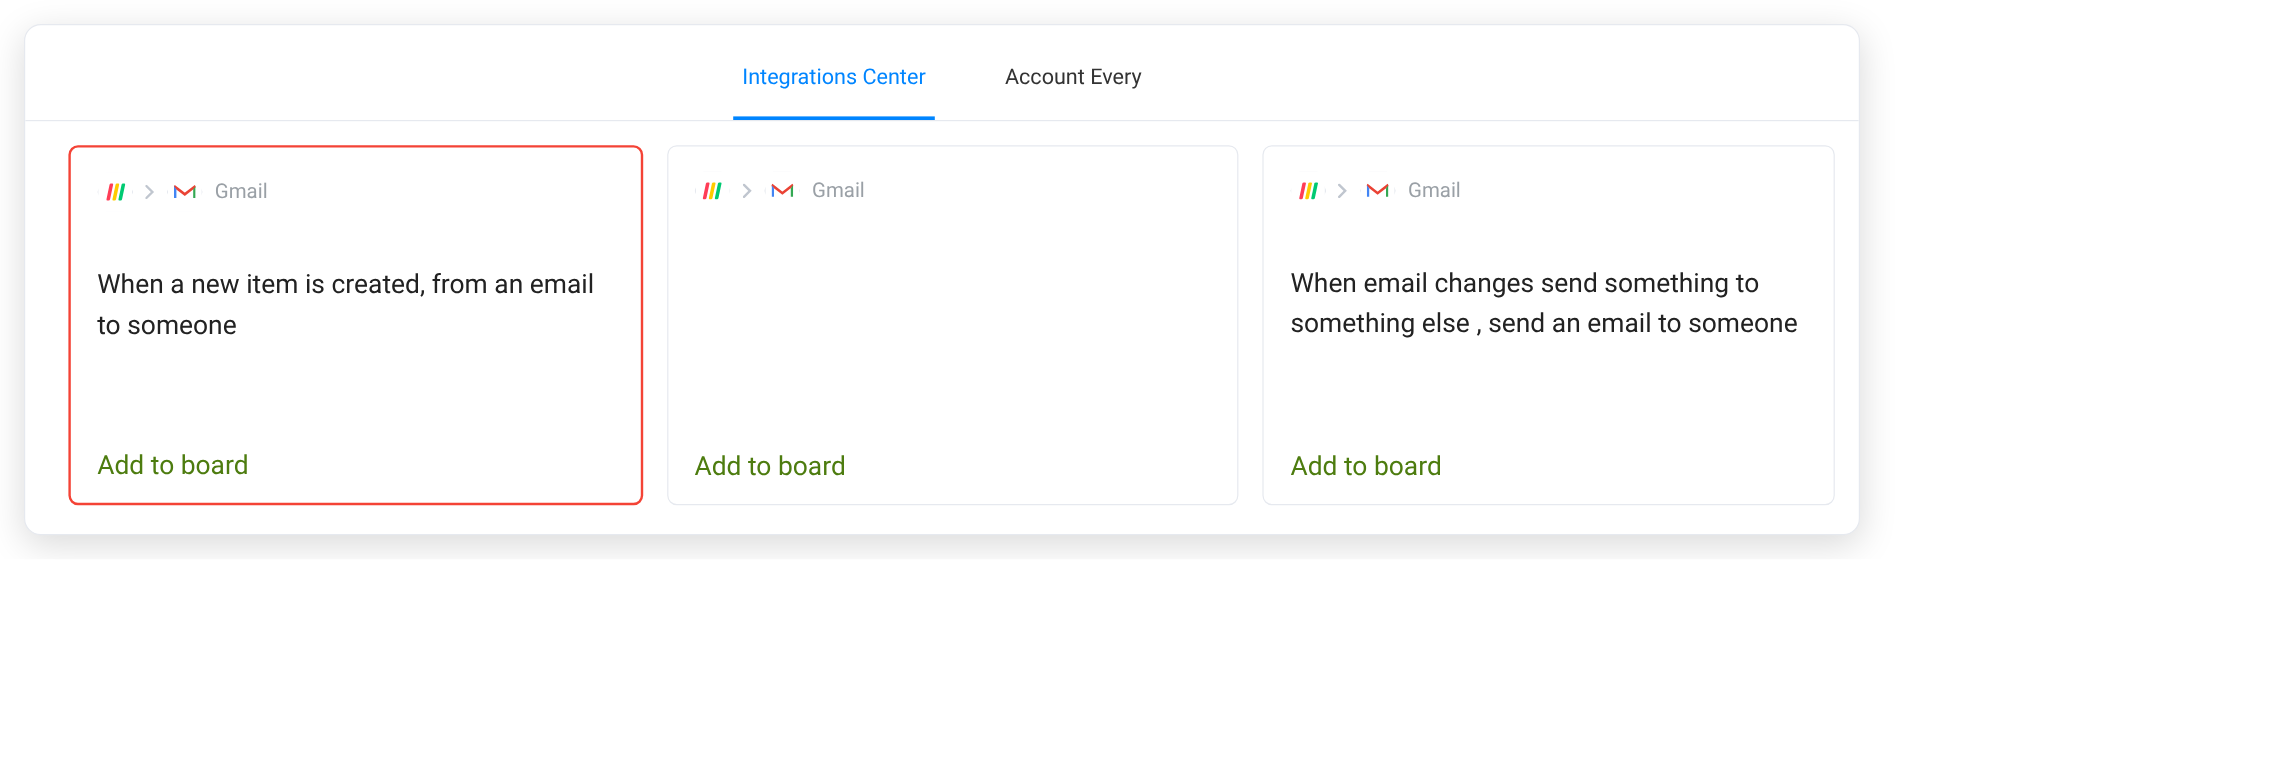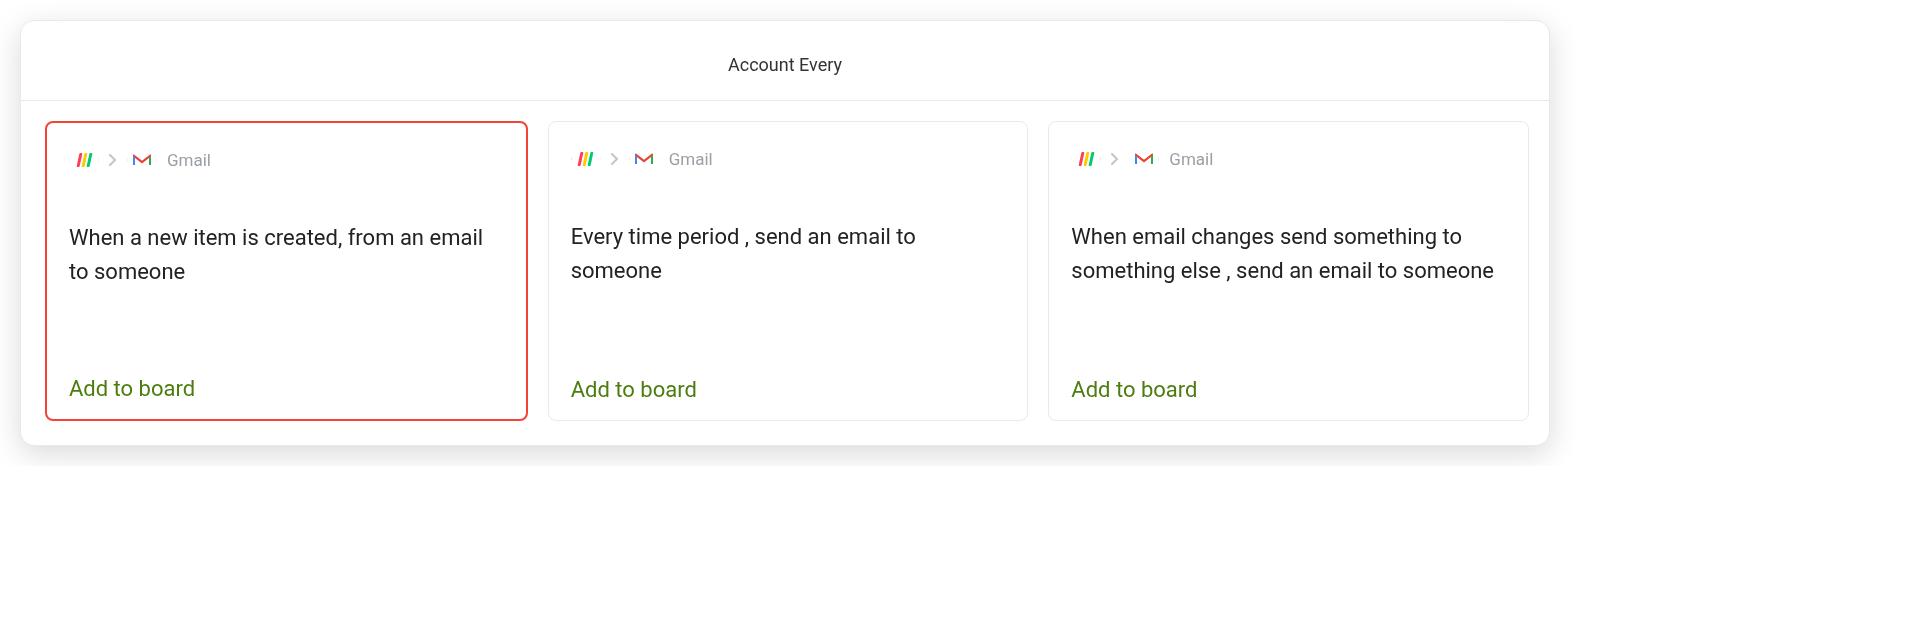--- a/index.html
+++ b/index.html
@@ -32,21 +32,21 @@
       border-bottom: 3px solid transparent;
       white-space: nowrap;
     }
     .tab.active {
       color: #0085ff;
       border-bottom-color: #0085ff;
     }
     .cards {
       display: flex;
       gap: 20px;
-      padding: 20px 20px 24px 24px;
+      padding: 20px 20px 24px 36px;
     }
     .card {
       flex: 1 1 0;
       border: 1px solid #e6e9ef;
       border-radius: 8px;
       padding: 20px 22px 18px 22px;
       min-height: 300px;
       display: flex;
       flex-direction: column;
       background: #fff;
@@ -90,20 +90,21 @@
       font-size: 22px;
       cursor: pointer;
     }
   </style>
 </head>
 <body>
 
 <div class="panel">
 
   <div class="tabs">
+    <div class="tab active">Integrations Center</div>
     <div class="tab">Account Every</div>
   </div>
 
   <div class="cards">
 
     <div class="card highlight">
       <div class="crumb">
         <div class="hex">
           <div class="monday-bars">
               <span class="mb-r"></span>
@@ -146,21 +147,20 @@
         </span>
         <div class="hex">
           <svg width="18" height="14" viewBox="0 0 18 14">
               <path d="M0 2 L9 9 L18 2" fill="none" stroke="#ea4335" stroke-width="2.2"></path>
               <path d="M0 2 V12 H2 V5" fill="#4285f4"></path>
               <path d="M18 2 V12 H16 V5" fill="#34a853"></path>
             </svg>
         </div>
         <span class="crumb-label">Gmail</span>
       </div>
-      <div class="recipe"><span class="bold">Every time period</span><span> , send an </span><span class="bold">email</span><span> to </span><span class="bold">someone</span></div>
       <div class="spacer"></div>
       <div class="add-link">Add to board</div>
     </div>
 
     <div class="card">
       <div class="crumb">
         <div class="hex">
           <div class="monday-bars">
               <span class="mb-r"></span>
               <span class="mb-y"></span>

